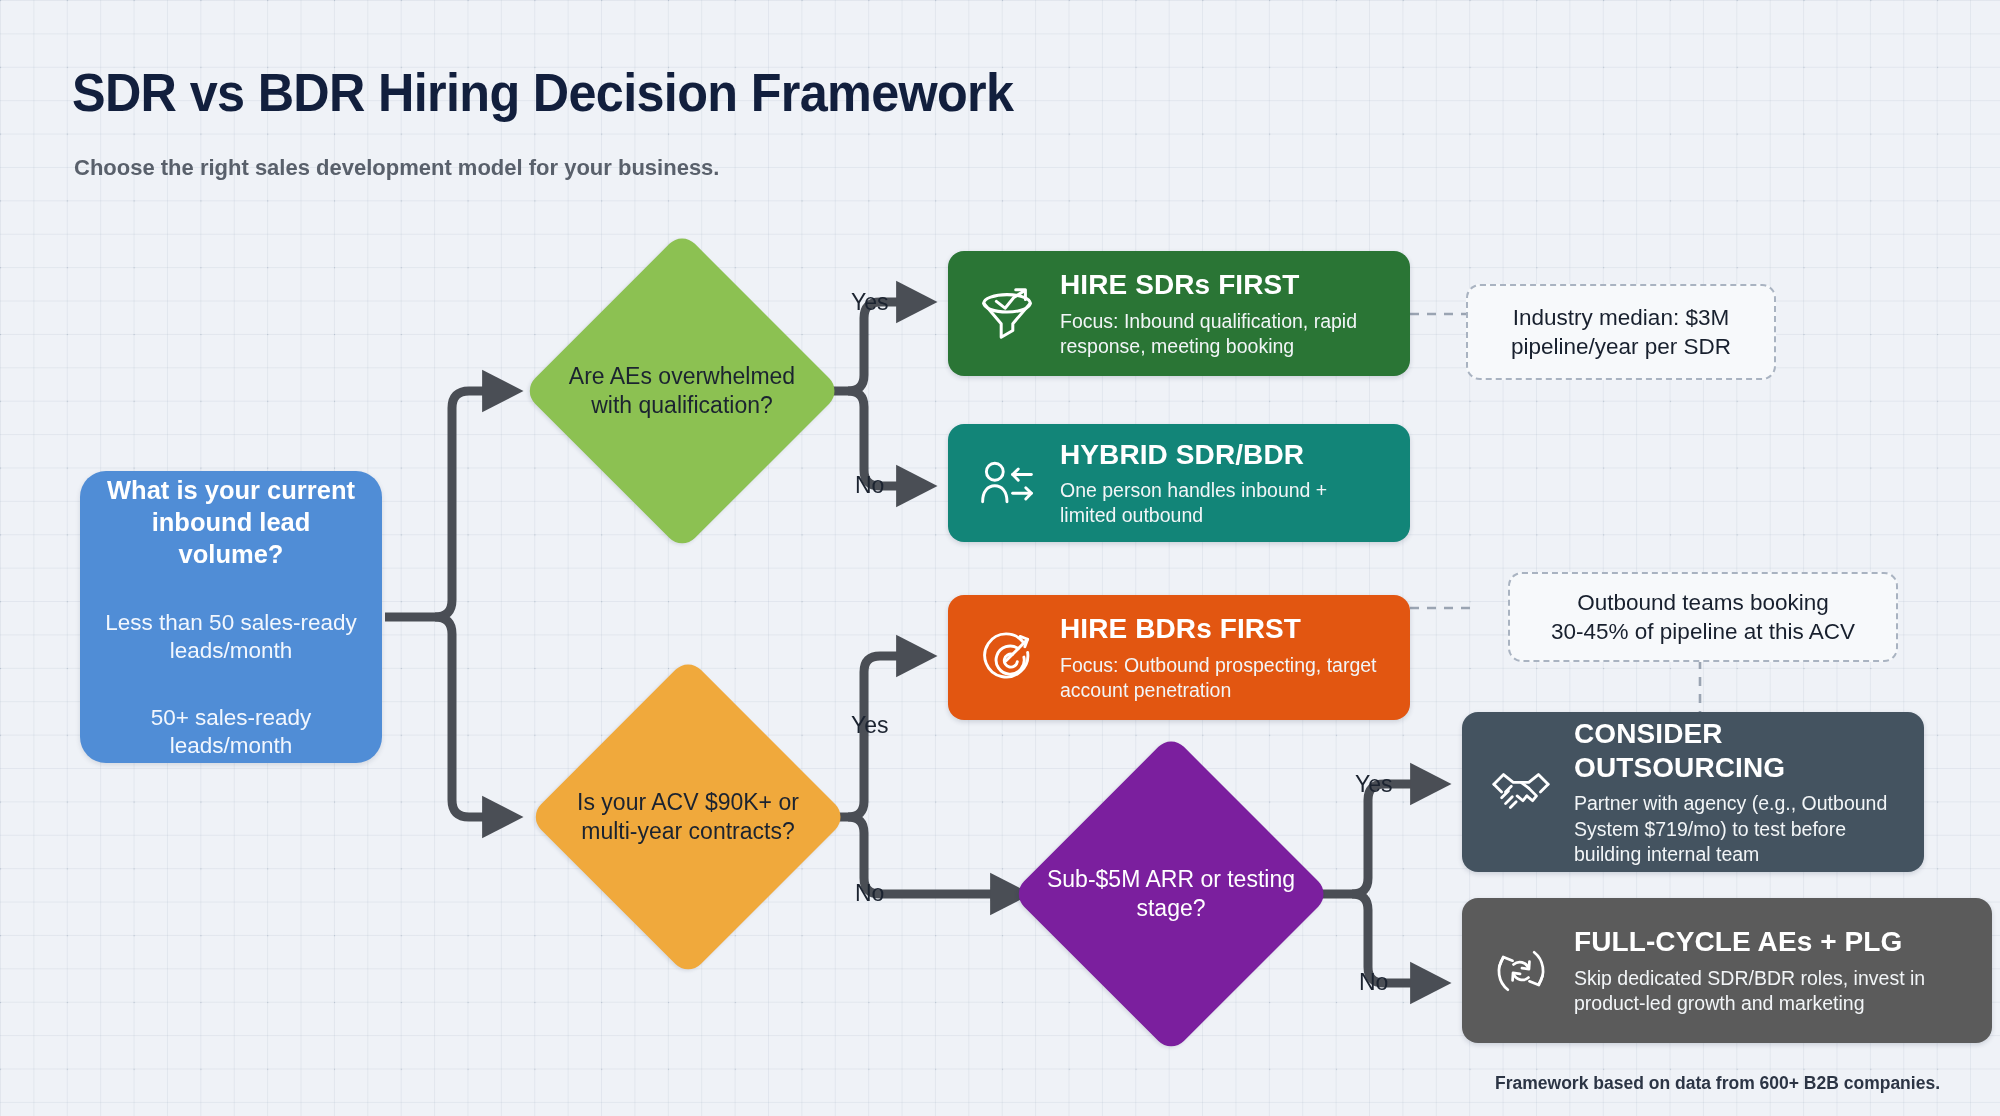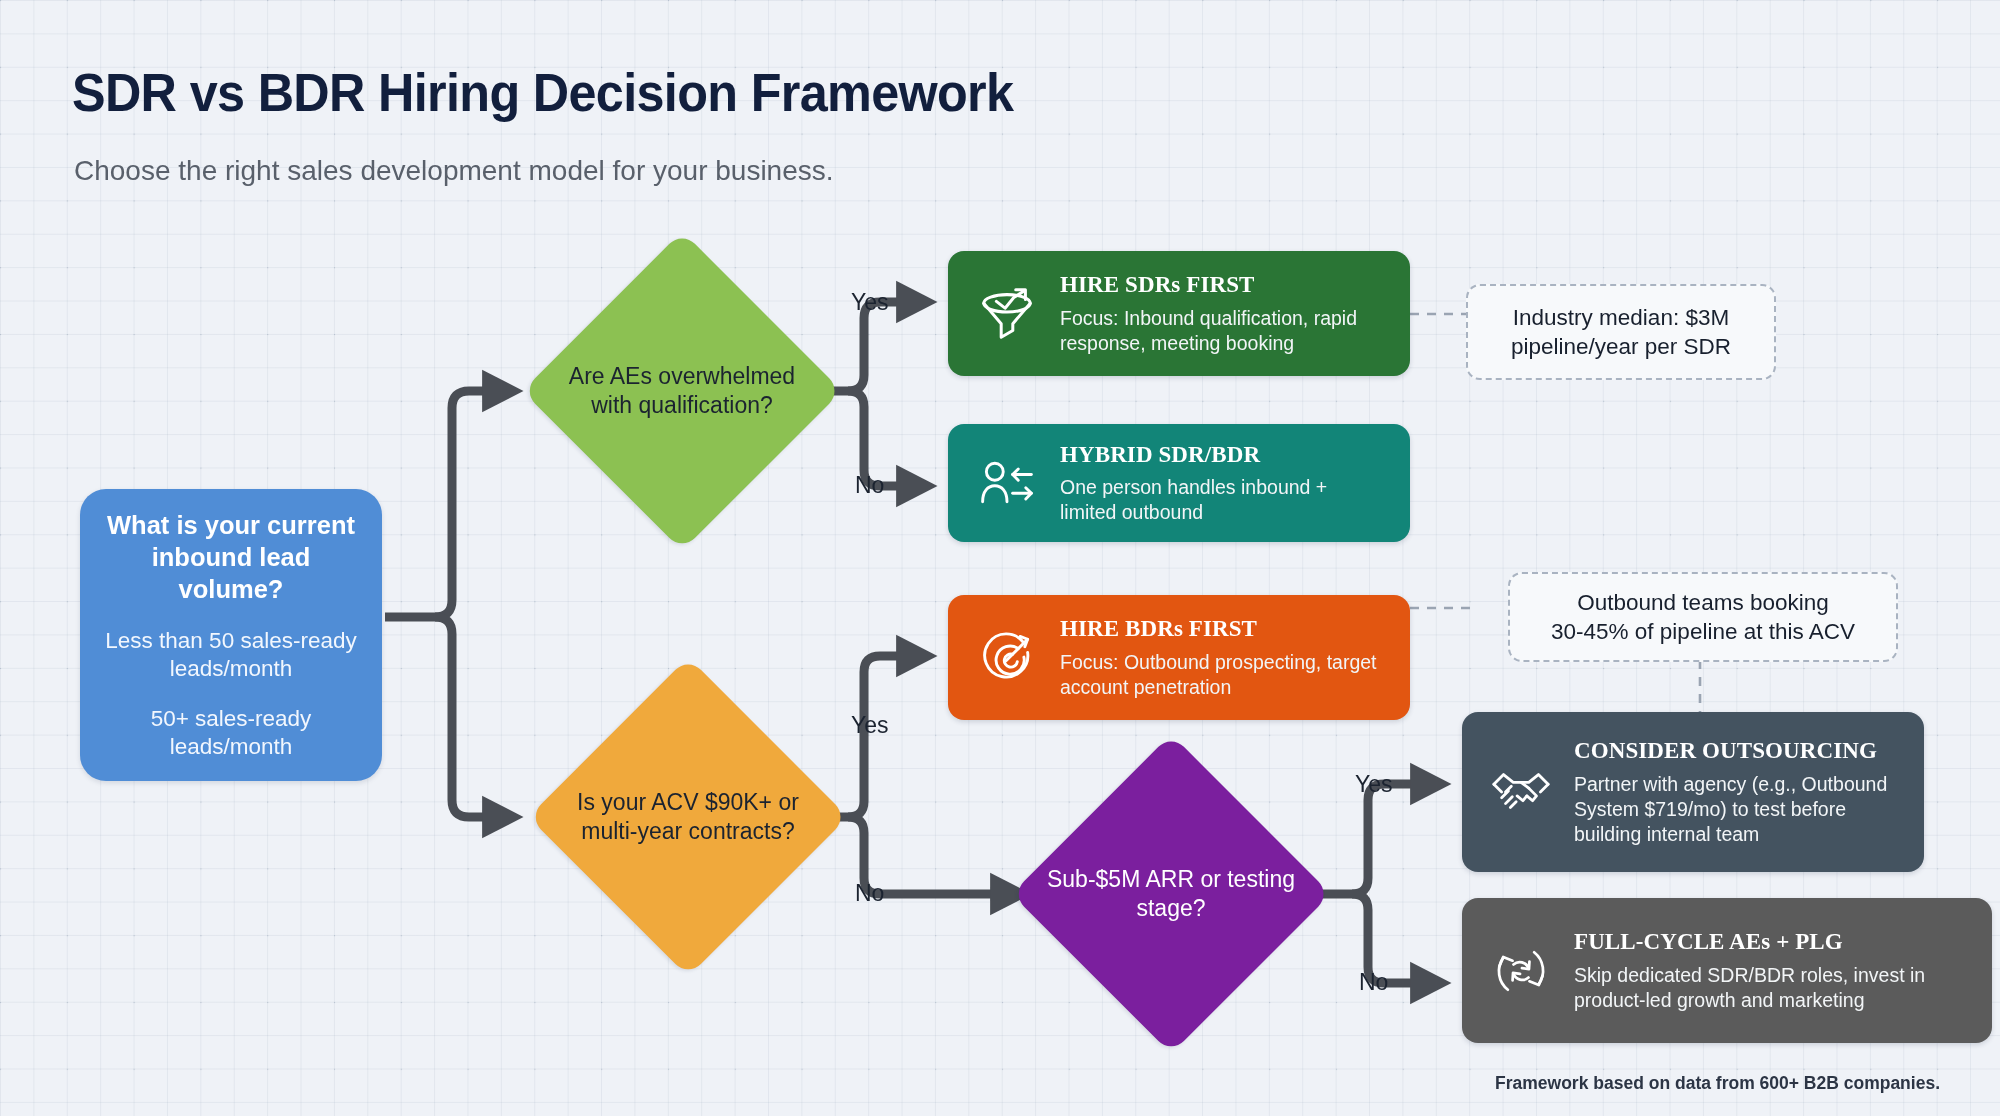--- a/index.html
+++ b/index.html
@@ -24,21 +24,21 @@
   #title {
     position: absolute; left: 72px; top: 62px;
     font-size: 53px; font-weight: 700; letter-spacing: -0.7px;
     color: #121f3d;
     font-family: "Liberation Sans", sans-serif;
     transform: scaleX(0.95); transform-origin: left center;
     white-space: nowrap;
   }
   #subtitle {
     position: absolute; left: 74px; top: 155px;
-    font-size: 28px; font-weight: 400; color: #59606b;
+    font-size: 22px; font-weight: 700; color: #59606b;
     white-space: nowrap;
   }
   #footnote {
     position: absolute; right: 60px; bottom: 22px;
     font-size: 17.5px; font-weight: 700; color: #2c3545;
     white-space: nowrap;
   }
 
   
   #wires { position: absolute; left: 0; top: 0; width: 2000px; height: 1116px; }
@@ -94,22 +94,22 @@
     padding: 18px 22px;
     box-shadow: 0 2px 5px rgba(25,40,70,0.16);
   }
   .card .cicon {
     flex: 0 0 auto; width: 74px; height: 74px;
     margin-right: 16px;
     display: flex; align-items: center; justify-content: center;
   }
   .card .ctext { flex: 1 1 auto; min-width: 0; }
   .card .ctitle {
-    color: #fff; font-size: 23px; font-weight: 700;
-    letter-spacing: 0.1px; line-height: 1.2; margin-bottom: 7px; font-family: Liberation Serif, serif;
+    color: #fff; font-size: 28px; font-weight: 700;
+    letter-spacing: 0.1px; line-height: 1.2; margin-bottom: 7px;
   }
   .card .cdesc {
     color: #f2f5f7; font-size: 19.5px; font-weight: 400; line-height: 1.29;
   }
 
   
   .callout {
     position: absolute;
     background: #f7f9fb;
     border: 2.2px dashed #a9b3c1;
@@ -162,21 +162,21 @@
       <path d="M 1352 894 Q 1368 894 1368 910 L 1368 967 Q 1368 983 1384 983 L 1420 983" marker-end="url(#ah)"></path>
     </g>
 
     <g fill="none" stroke="#9aa4b2" stroke-width="2.6" stroke-dasharray="9 8">
       <path d="M 1410 314 L 1466 314"></path>
       <path d="M 1410 608 L 1470 608"></path>
       <path d="M 1700 660 L 1700 712"></path>
     </g>
   </svg>
 
-  <div class="node startbox" style="left:80px; top:489px;">
+  <div class="node startbox" style="left:80px; top:471px;gap:17px;">
     <div class="sb-title">What is your current inbound lead volume?</div>
     <div class="sb-opt">Less than 50 sales-ready leads/month</div>
     <div class="sb-opt">50+ sales-ready leads/month</div>
   </div>
 
   <div class="diamond" style="left:522px; top:231px; width:320px; height:320px;">
     <div class="dshape">
       <div style="background:#8cc152;"></div>
     </div>
     <div class="dlabel" style="color:#1b2330; font-size:23px; font-weight:400;">Are AEs overwhelmed with qualification?</div>

